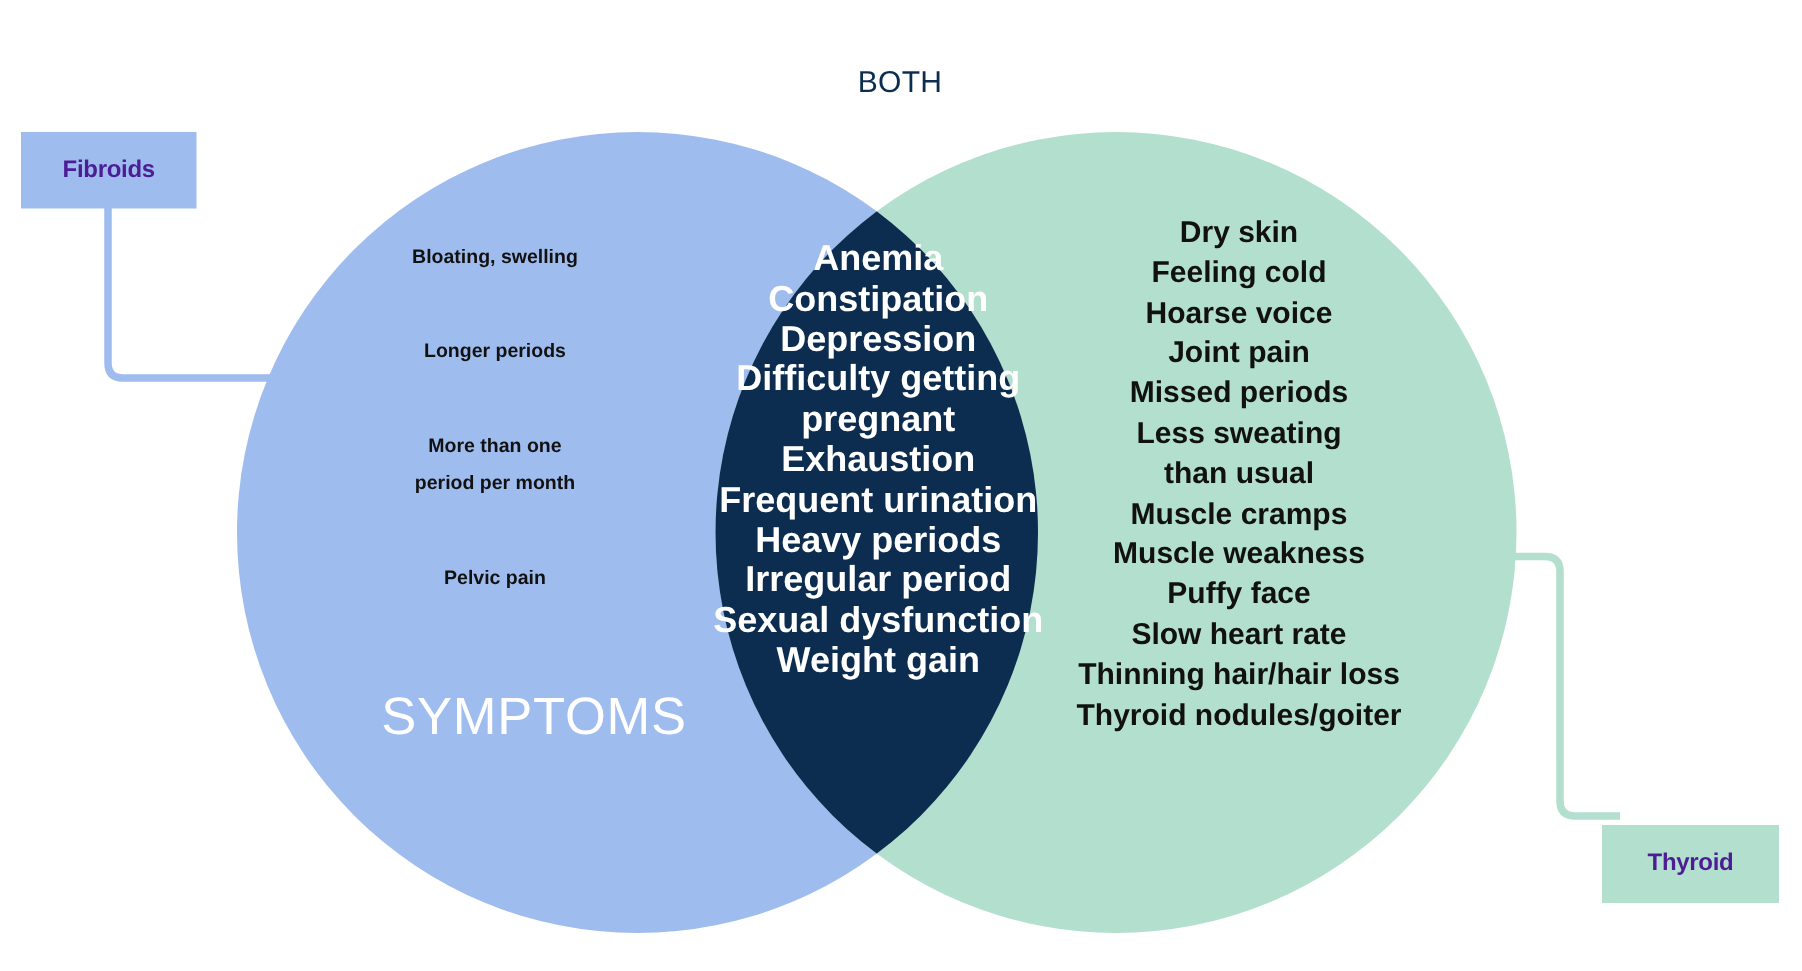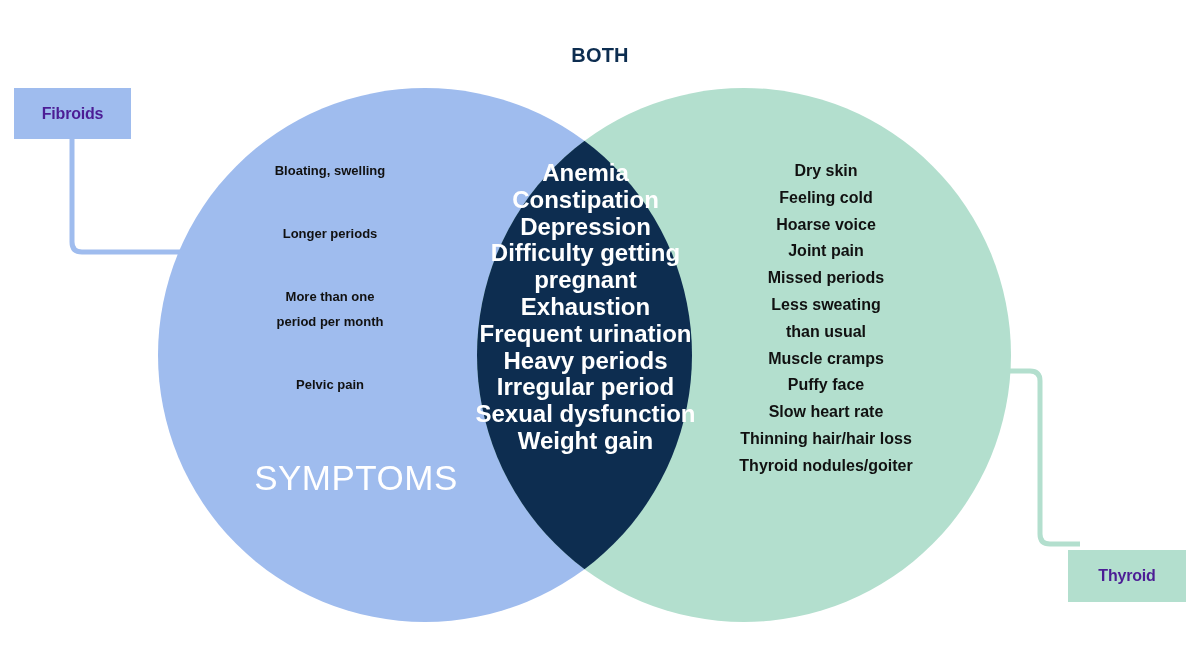--- a/index.html
+++ b/index.html
@@ -84,33 +84,32 @@
     width: 235px;
     font-size: 24px;
     line-height: 26.8px;
     color: #FFFFFF;
   }
 
   #right-list {
     left: 692px;
     top: 142px;
     width: 268px;
-    font-size: 16px;
+    font-size: 20px;
     line-height: 26.8px;
-    margin-top: 16px;
   }
 
   #both-label {
     position: absolute;
     left: 505px;
     top: 44px;
     width: 190px;
     text-align: center;
     font-family: "Liberation Sans", sans-serif;
-    font-weight: bold;
+    font-weight: normal;
     font-size: 20px;
     color: #0D2D50;
     letter-spacing: 0.2px;
   }
 
   #symptoms-watermark {
     position: absolute;
     left: 196px;
     top: 453px;
     width: 320px;
@@ -180,20 +179,21 @@
     </div>
 
   <div class="text-group" id="right-list">
       <div class="item">Dry skin</div>
       <div class="item">Feeling cold</div>
       <div class="item">Hoarse voice</div>
       <div class="item">Joint pain</div>
       <div class="item">Missed periods</div>
       <div class="item">Less sweating<br>than usual</div>
       <div class="item">Muscle cramps</div>
+      <div class="item">Muscle weakness</div>
       <div class="item">Puffy face</div>
       <div class="item">Slow heart rate</div>
       <div class="item">Thinning hair/hair loss</div>
       <div class="item">Thyroid nodules/goiter</div>
     </div>
 
   <div id="symptoms-watermark">SYMPTOMS</div>
 
 </div>
 

